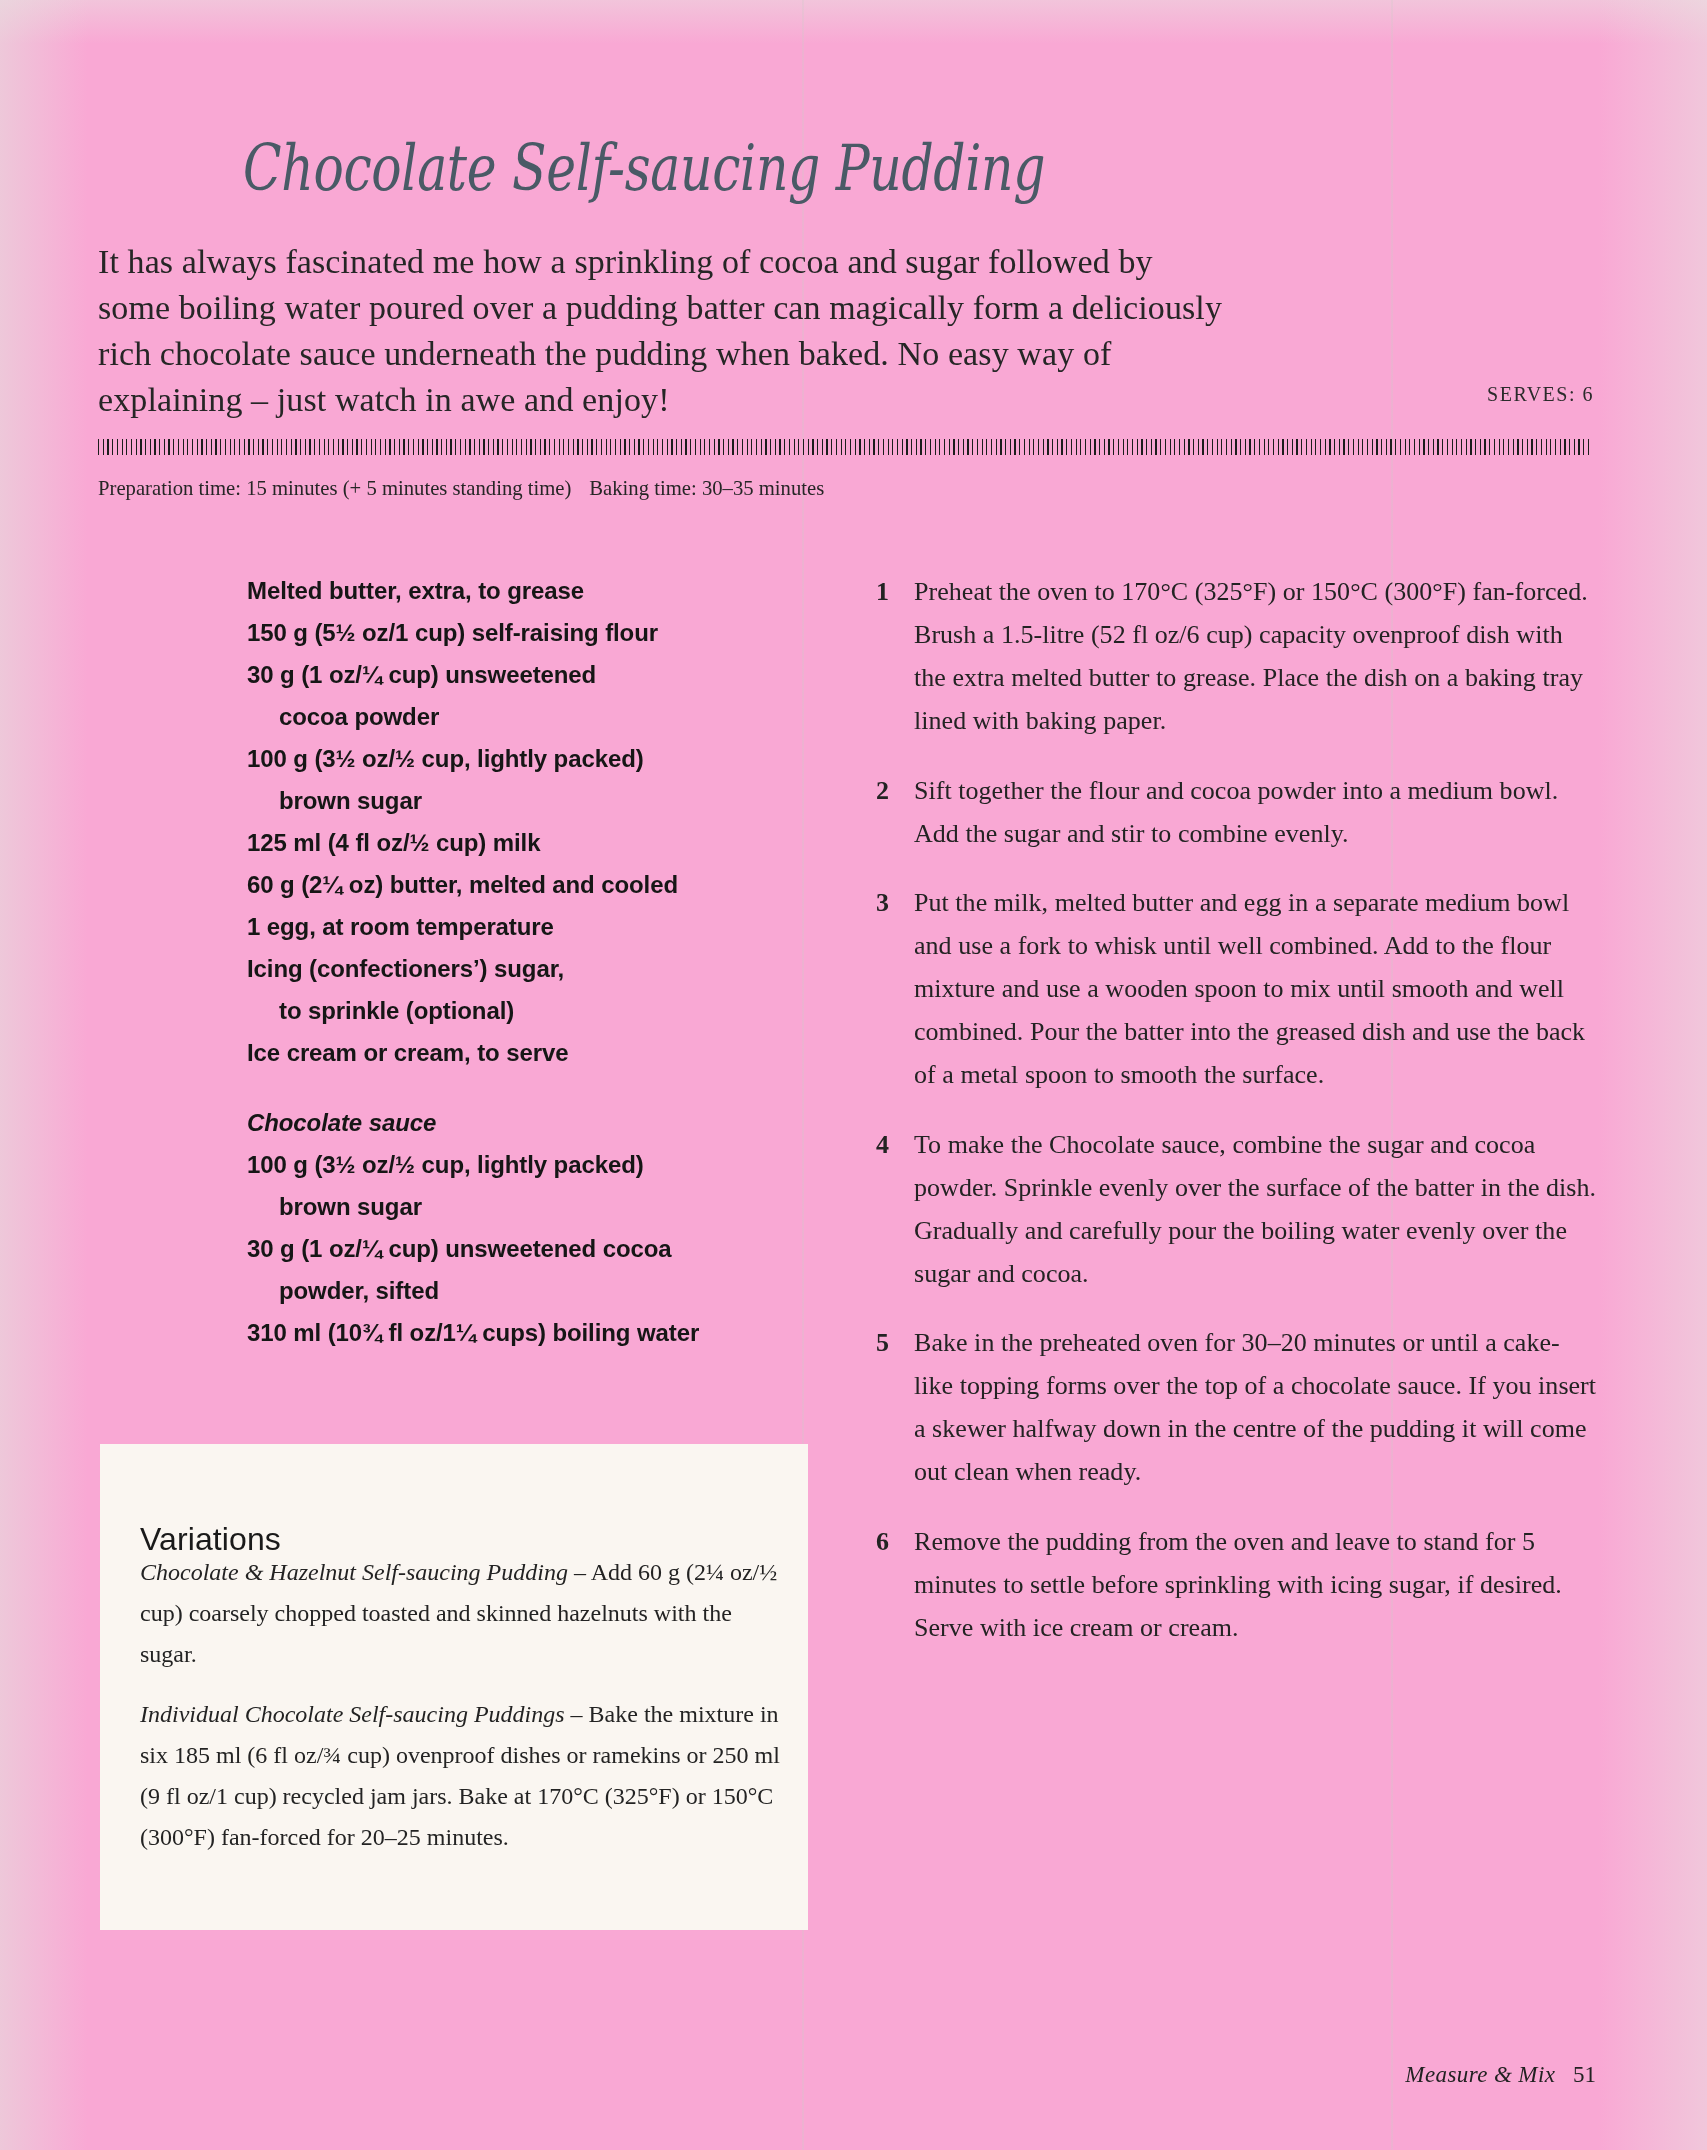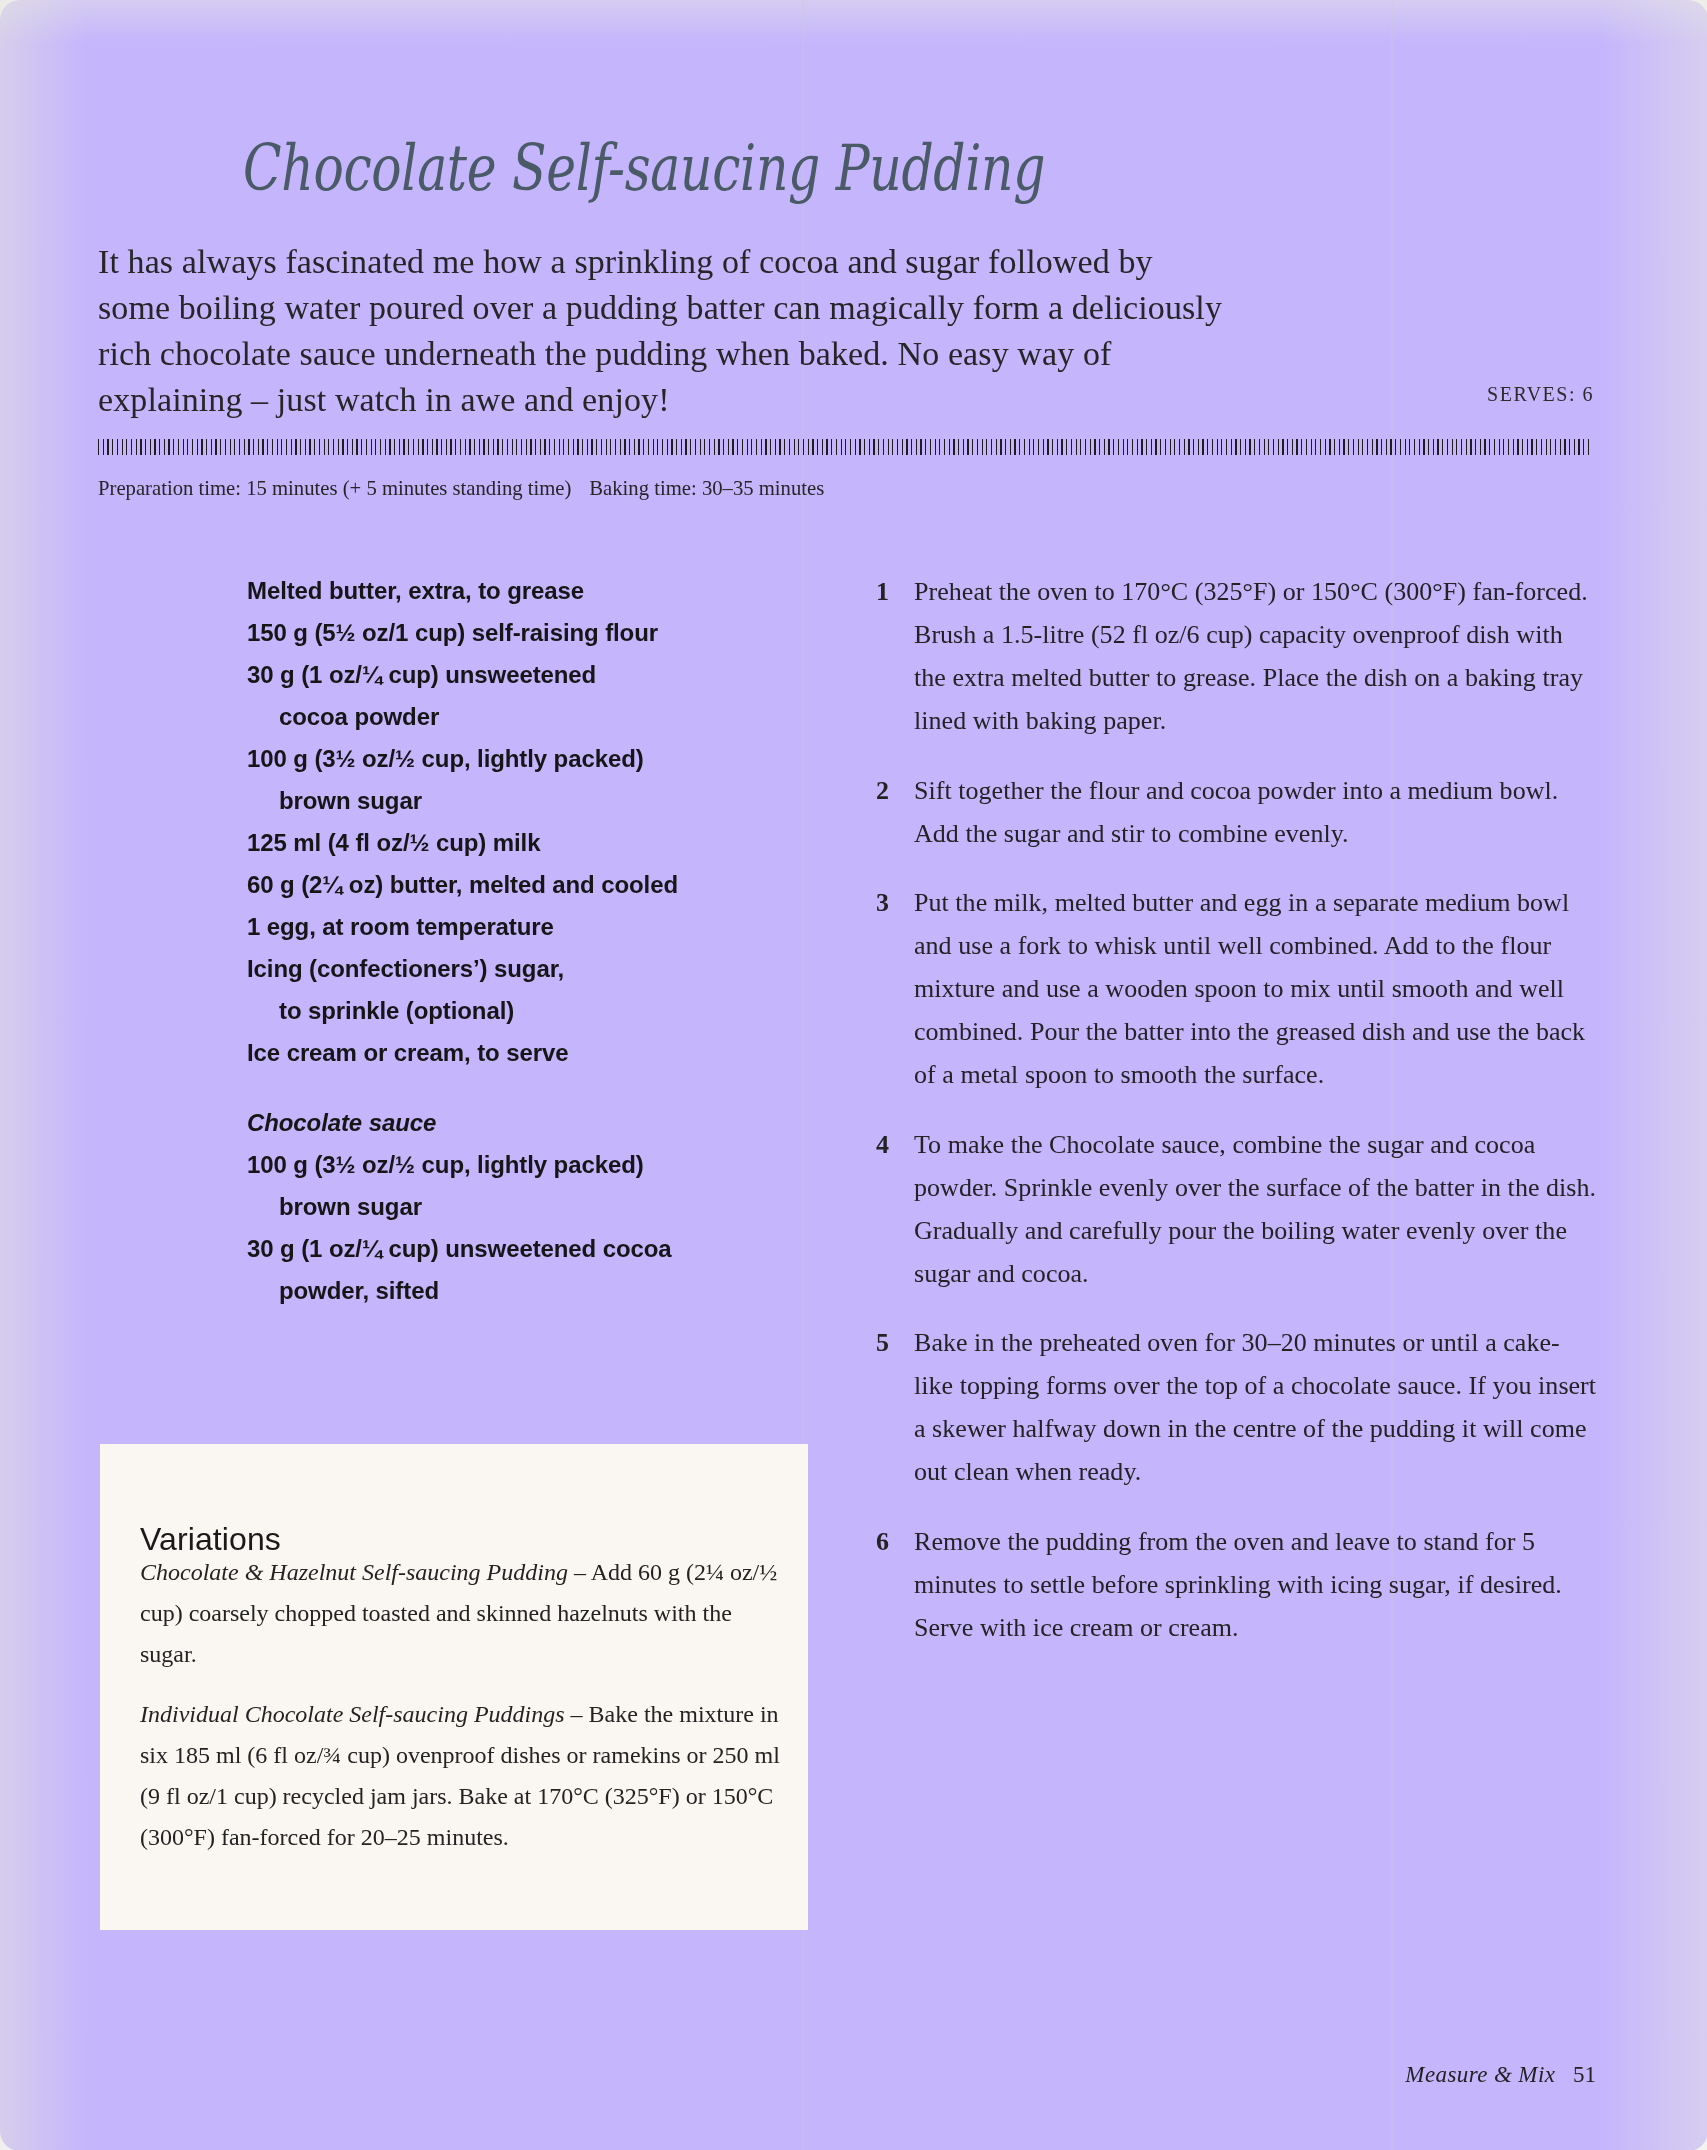--- a/index.html
+++ b/index.html
@@ -12,22 +12,21 @@
     height: 2151px;
     position: relative;
     font-family: "Liberation Serif", serif;
     color: #1d1d1d;
     overflow: hidden;
   }
 
   .page {
     position: absolute;
     inset: 0;
-    background: #c4b5fd;
-    border-radius: 20px;
+    background: #f9a8d4;
   }
 
   
   .scan-shade-left {
     position: absolute;
     left: 0; top: 0; bottom: 0; width: 88px;
     background: linear-gradient(to right, rgba(228,226,222,0.55), rgba(255,255,255,0));
     pointer-events: none;
   }
   .scan-shade-right {
@@ -270,20 +269,21 @@
     <div class="ing-line">Icing (confectioners’) sugar,</div>
     <div class="ing-line indent">to sprinkle (optional)</div>
     <div class="ing-line">Ice cream or cream, to serve</div>
 
     <div class="ing-subhead">Chocolate sauce</div>
 
     <div class="ing-line">100 g (3½ oz/½ cup, lightly packed)</div>
     <div class="ing-line indent">brown sugar</div>
     <div class="ing-line">30 g (1 oz/¼ cup) unsweetened cocoa</div>
     <div class="ing-line indent">powder, sifted</div>
+    <div class="ing-line">310 ml (10¾ fl oz/1¼ cups) boiling water</div>
   </div>
 
   <div class="method">
     <div class="step">
       <div class="step-num">1</div>
       <div class="step-body">Preheat the oven to 170°C (325°F) or 150°C (300°F) fan-forced. Brush a 1.5-litre (52 fl oz/6 cup) capacity ovenproof dish with the extra melted butter to grease. Place the dish on a baking tray lined with baking paper.</div>
     </div>
     <div class="step">
       <div class="step-num">2</div>
       <div class="step-body">Sift together the flour and cocoa powder into a medium bowl. Add the sugar and stir to combine evenly.</div>

